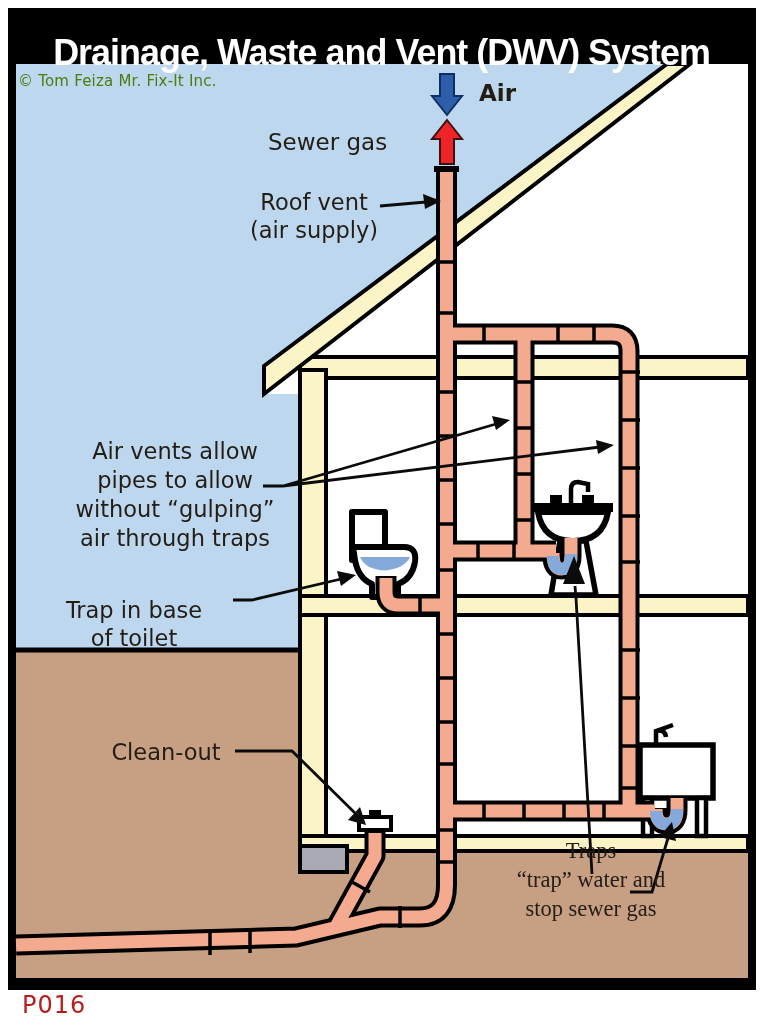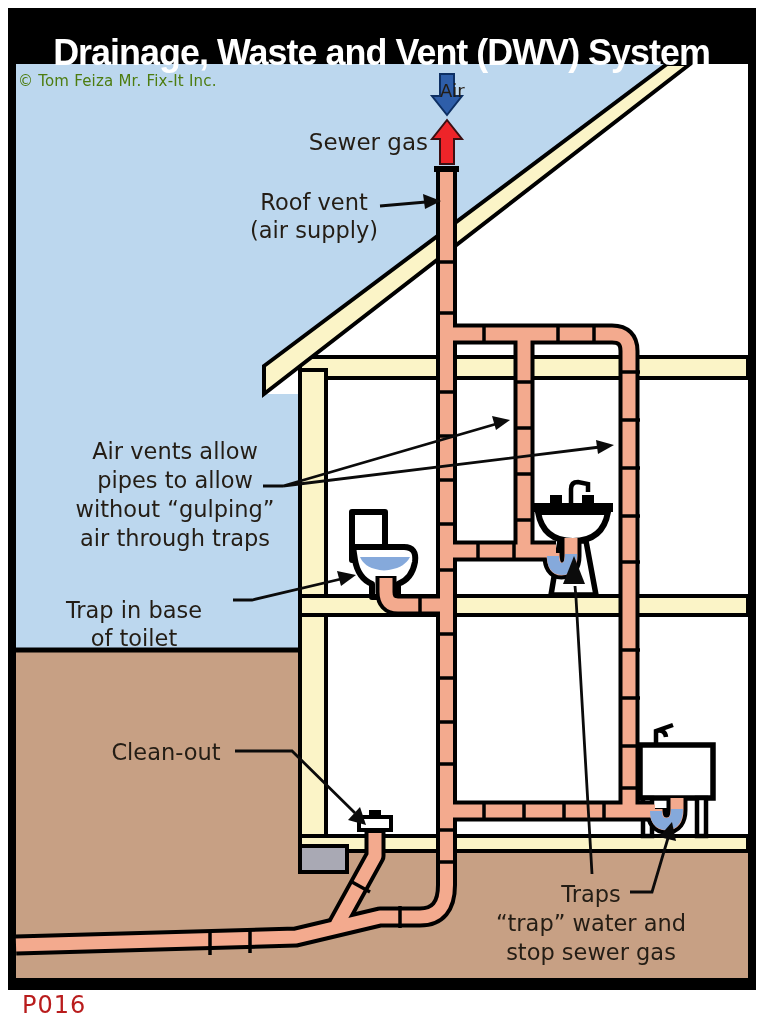--- a/index.html
+++ b/index.html
@@ -6,27 +6,27 @@
   #stage{position:relative;width:765px;height:1024px;background:#ffffff;overflow:hidden;
          font-family:"DejaVu Sans",sans-serif;}
   #art{position:absolute;left:0;top:0;z-index:1;}
   .txt{position:absolute;z-index:2;color:#241d15;}
   #title-bar{position:absolute;left:8px;top:10px;width:747px;height:52px;z-index:3;
              display:flex;align-items:center;justify-content:center;margin-top:17px;}
   #title-bar span{color:#ffffff;font-family:"Liberation Sans",sans-serif;font-weight:700;
                   font-size:37px;letter-spacing:-1px;white-space:nowrap;transform:scaleX(.97);}
   .copyright{left:18px;top:72px;font-size:15px;color:#4d7c0f;letter-spacing:.2px;}
   .lbl{font-size:22.5px;line-height:28px;text-align:center;}
-  .air{left:440px;top:80px;font-size:18px;}
-  .sewer-gas{left:268px;top:129px;width:160px;text-align:right;font-size:23px;}
+  .air{left:479px;top:80px;font-size:23px;font-weight:bold;}
+  .sewer-gas{left:268px;top:129px;width:160px;text-align:left;font-size:23px;}
   .roof-vent{left:236px;top:188px;width:156px;}
   .air-vents{left:66px;top:437px;width:218px;line-height:29px;}
   .toilet-trap{left:44px;top:581px;width:180px;margin-top:15px;}
   .clean-out{left:100px;top:738px;width:132px;}
-  .traps{left:486px;top:880px;width:210px;line-height:29px;}
+  .traps{left:486px;top:836px;width:210px;line-height:29px;font-family:Liberation Serif, serif;}
   .figure-code{left:22px;top:991px;font-size:24px;color:#b91c1c;letter-spacing:1px;}
 </style>
 </head>
 <body>
 
 <div id="stage">
 
 <svg id="art" width="765" height="1024" viewBox="0 0 765 1024">
 
   <rect x="8" y="8" width="748" height="982" fill="#000000"></rect>

